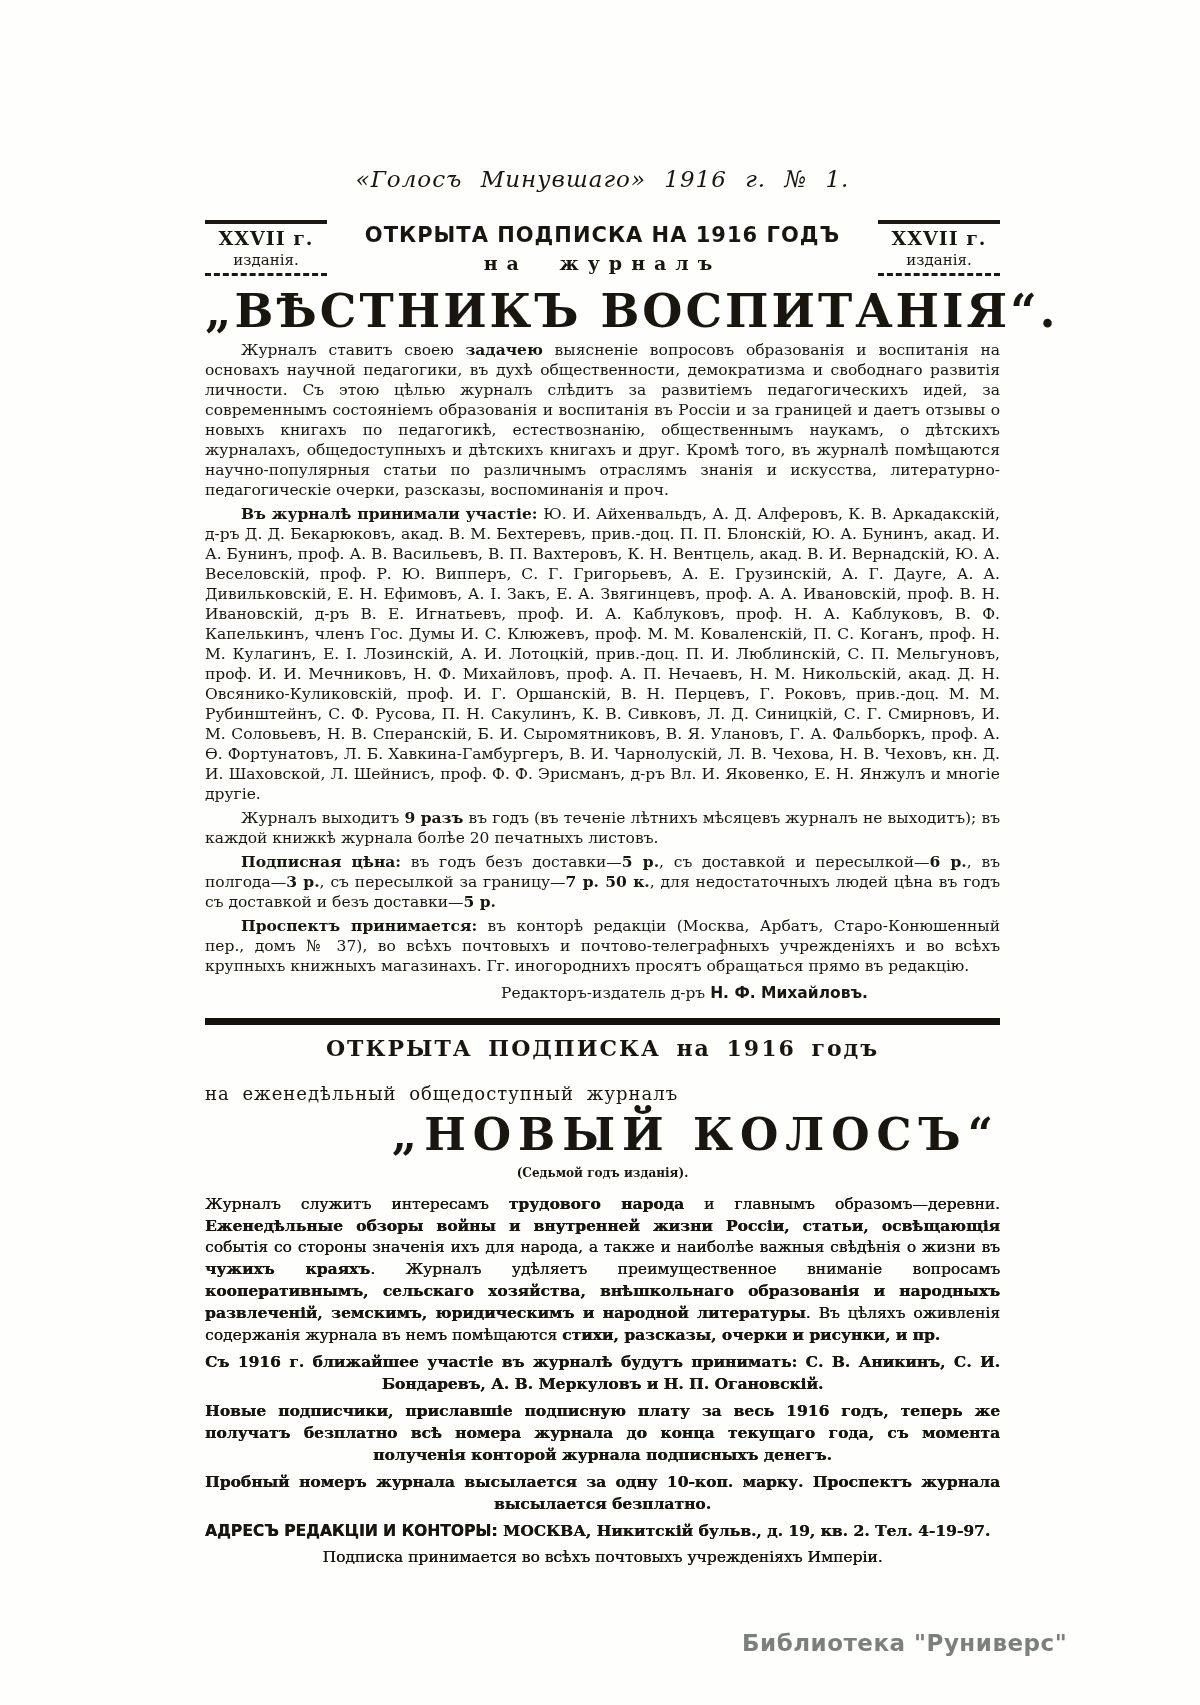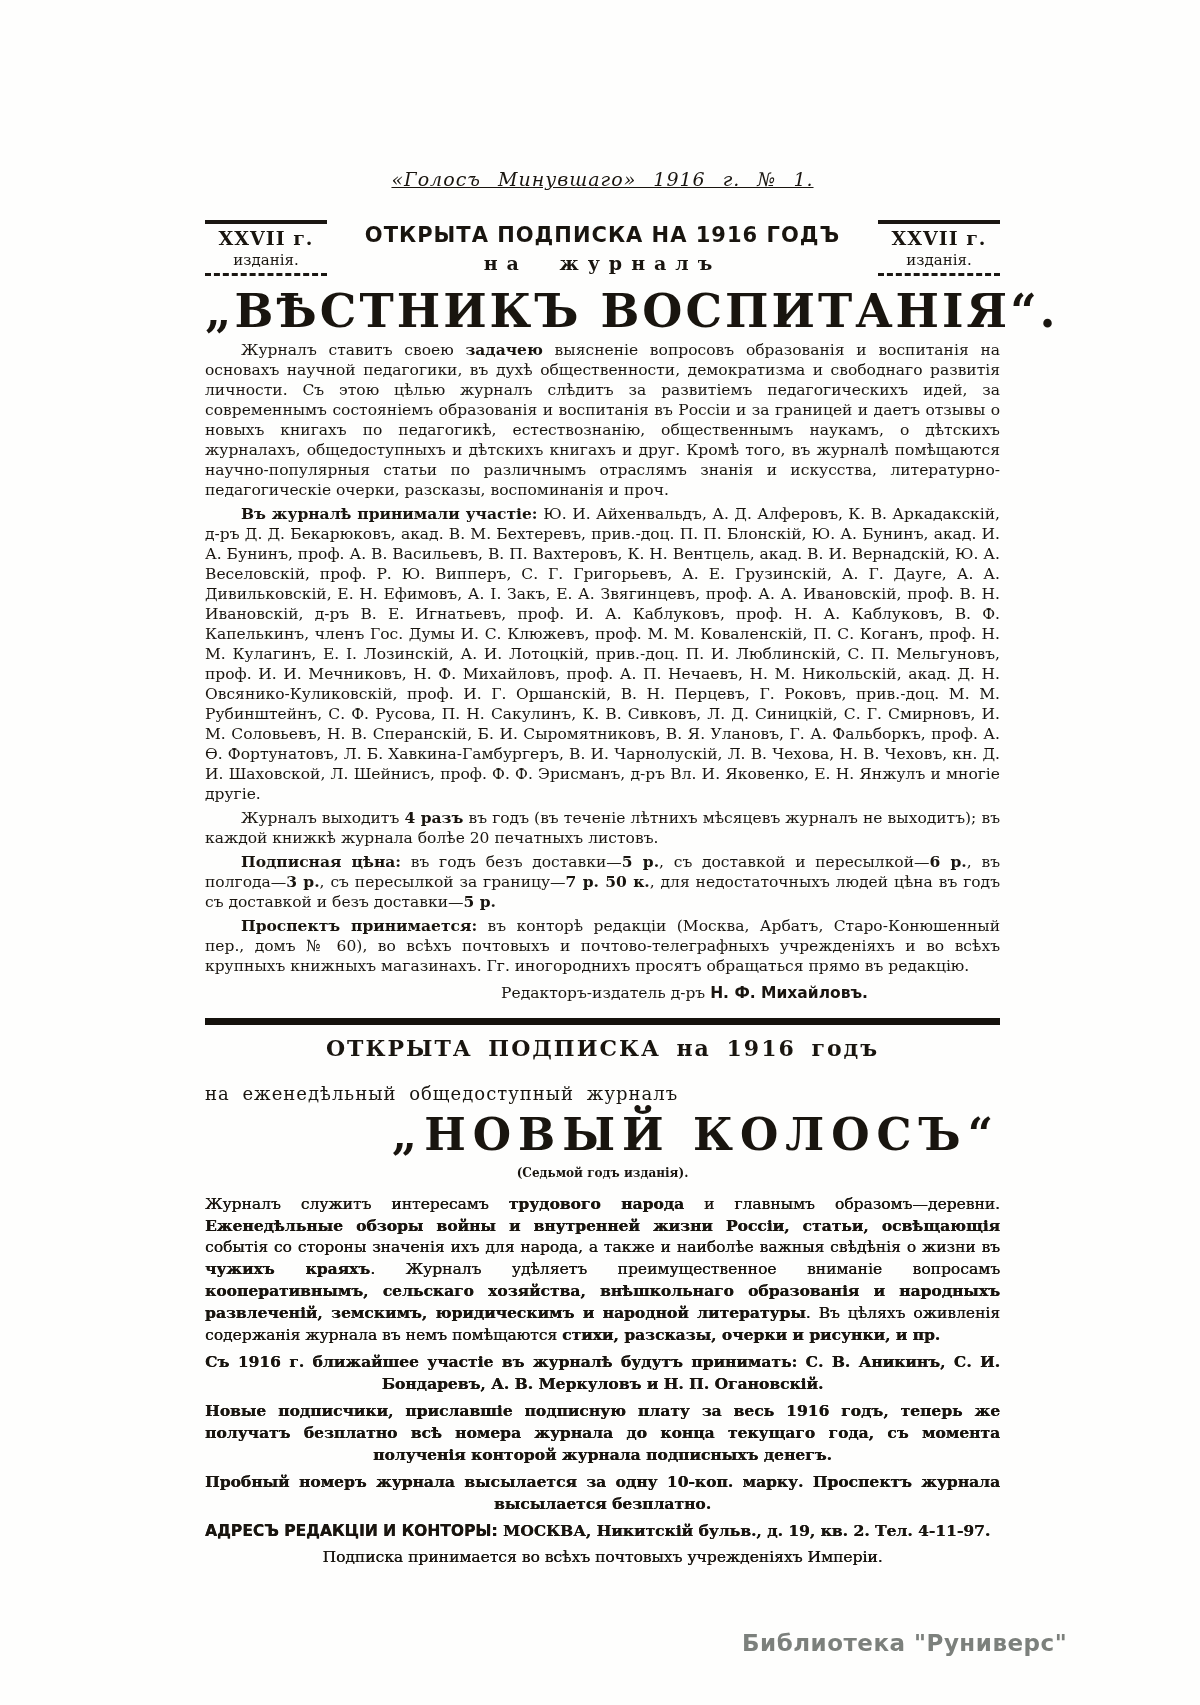--- a/index.html
+++ b/index.html
@@ -11,25 +11,24 @@
     font-family:"DejaVu Serif",serif;
     box-sizing:border-box;
     padding:0 200px 0 205px;
     overflow:hidden;
   }
   
   .running-head{
     margin-top:164px;
     text-align:center;
     font-style:italic;
-    font-size:19px;
+    font-size:23px;
     line-height:30px;
     letter-spacing:1px;
     word-spacing:10px;
-    text-decoration:underline;
   }
   
   .head-row{display:flex;justify-content:space-between;align-items:flex-start;margin-top:26px;}
   .edition-box{
     width:122px;text-align:center;
     border-top:4px solid #1b1712;
     border-bottom:3px dashed #1b1712;
     padding:2px 0 3px;
   }
   .edition-box .l1{font-weight:bold;font-size:19px;line-height:24px;letter-spacing:1px;}
@@ -96,38 +95,38 @@
       <div class="edition-box">
         <div class="l1">XXVII г.</div>
         <div class="l2">изданія.</div>
       </div>
     </div>
 
     <h1 class="title1">„ВѢСТНИКЪ ВОСПИТАНІЯ“.</h1>
 
     <p class="body indent"><span>Журналъ ставитъ своею </span><span class="b">задачею</span><span> выясненіе вопросовъ образованія и воспитанія на основахъ научной педагогики, въ духѣ общественности, демократизма и свободнаго развитія личности. Съ этою цѣлью журналъ слѣдитъ за развитіемъ педагогическихъ идей, за современнымъ состояніемъ образованія и воспитанія въ Россіи и за границей и даетъ отзывы о новыхъ книгахъ по педагогикѣ, естествознанію, общественнымъ наукамъ, о дѣтскихъ журналахъ, общедоступныхъ и дѣтскихъ книгахъ и друг. Кромѣ того, въ журналѣ помѣщаются научно-популярныя статьи по различнымъ отраслямъ знанія и искусства, литературно-педагогическіе очерки, разсказы, воспоминанія и проч.</span></p>
     <p class="body indent"><span class="b">Въ журналѣ принимали участіе: </span><span>Ю. И. Айхенвальдъ, А. Д. Алферовъ, К. В. Аркадакскій, д-ръ Д. Д. Бекарюковъ, акад. В. М. Бехтеревъ, прив.-доц. П. П. Блонскій, Ю. А. Бунинъ, акад. И. А. Бунинъ, проф. А. В. Васильевъ, В. П. Вахтеровъ, К. Н. Вентцель, акад. В. И. Вернадскій, Ю. А. Веселовскій, проф. Р. Ю. Випперъ, С. Г. Григорьевъ, А. Е. Грузинскій, А. Г. Дауге, А. А. Дивильковскій, Е. Н. Ефимовъ, А. І. Закъ, Е. А. Звягинцевъ, проф. А. А. Ивановскій, проф. В. Н. Ивановскій, д-ръ В. Е. Игнатьевъ, проф. И. А. Каблуковъ, проф. Н. А. Каблуковъ, В. Ф. Капелькинъ, членъ Гос. Думы И. С. Клюжевъ, проф. М. М. Коваленскій, П. С. Коганъ, проф. Н. М. Кулагинъ, Е. І. Лозинскій, А. И. Лотоцкій, прив.-доц. П. И. Люблинскій, С. П. Мельгуновъ, проф. И. И. Мечниковъ, Н. Ф. Михайловъ, проф. А. П. Нечаевъ, Н. М. Никольскій, акад. Д. Н. Овсянико-Куликовскій, проф. И. Г. Оршанскій, В. Н. Перцевъ, Г. Роковъ, прив.-доц. М. М. Рубинштейнъ, С. Ф. Русова, П. Н. Сакулинъ, К. В. Сивковъ, Л. Д. Синицкій, С. Г. Смирновъ, И. М. Соловьевъ, Н. В. Сперанскій, Б. И. Сыромятниковъ, В. Я. Улановъ, Г. А. Фальборкъ, проф. А. Ѳ. Фортунатовъ, Л. Б. Хавкина-Гамбургеръ, В. И. Чарнолускій, Л. В. Чехова, Н. В. Чеховъ, кн. Д. И. Шаховской, Л. Шейнисъ, проф. Ф. Ф. Эрисманъ, д-ръ Вл. И. Яковенко, Е. Н. Янжулъ и многіе другіе.</span></p>
-    <p class="body indent"><span>Журналъ выходитъ </span><span class="b">4 разъ</span><span> въ годъ (въ теченіе лѣтнихъ мѣсяцевъ журналъ не выходитъ); въ каждой книжкѣ журнала болѣе 20 печатныхъ листовъ.</span></p>
+    <p class="body indent"><span>Журналъ выходитъ </span><span class="b">9 разъ</span><span> въ годъ (въ теченіе лѣтнихъ мѣсяцевъ журналъ не выходитъ); въ каждой книжкѣ журнала болѣе 20 печатныхъ листовъ.</span></p>
     <p class="body indent"><span class="b">Подписная цѣна:</span><span> въ годъ безъ доставки—</span><span class="b">5 р.</span><span>, съ доставкой и пересылкой—</span><span class="b">6 р.</span><span>, въ полгода—</span><span class="b">3 р.</span><span>, съ пересылкой за границу—</span><span class="b">7 р. 50 к.</span><span>, для недостаточныхъ людей цѣна въ годъ съ доставкой и безъ доставки—</span><span class="b">5 р.</span></p>
-    <p class="body indent"><span class="b">Проспектъ принимается:</span><span> въ конторѣ редакціи (Москва, Арбатъ, Старо-Конюшенный пер., домъ № 60), во всѣхъ почтовыхъ и почтово-телеграфныхъ учрежденіяхъ и во всѣхъ крупныхъ книжныхъ магазинахъ. Гг. иногороднихъ просятъ обращаться прямо въ редакцію.</span></p>
+    <p class="body indent"><span class="b">Проспектъ принимается:</span><span> въ конторѣ редакціи (Москва, Арбатъ, Старо-Конюшенный пер., домъ № 37), во всѣхъ почтовыхъ и почтово-телеграфныхъ учрежденіяхъ и во всѣхъ крупныхъ книжныхъ магазинахъ. Гг. иногороднихъ просятъ обращаться прямо въ редакцію.</span></p>
     <p class="editor-line"><span>Редакторъ-издатель д-ръ </span><span class="s">Н. Ф. Михайловъ.</span></p>
   </section>
 
   <div class="thick-rule"></div>
 
   <section class="ad2">
     <div class="ad2-open1">ОТКРЫТА ПОДПИСКА на 1916 годъ</div>
     <div class="ad2-open2">на еженедѣльный общедоступный журналъ</div>
     <h1 class="title2">„НОВЫЙ КОЛОСЪ“</h1>
     <div class="year-note">(Седьмой годъ изданія).</div>
 
     <p class="justify" style="margin-top:10px;"><span>Журналъ служитъ интересамъ </span><span class="b">трудового народа</span><span> и главнымъ образомъ—деревни. </span><span class="b">Еженедѣльные обзоры войны и внутренней жизни Россіи, статьи, освѣщающія</span><span> событія со стороны значенія ихъ для народа, а также и наиболѣе важныя свѣдѣнія о жизни въ </span><span class="b">чужихъ краяхъ</span><span>. Журналъ удѣляетъ преимущественное вниманіе вопросамъ </span><span class="b">кооперативнымъ, сельскаго хозяйства, внѣшкольнаго образованія и народныхъ развлеченій, земскимъ, юридическимъ и народной литературы</span><span>. Въ цѣляхъ оживленія содержанія журнала въ немъ помѣщаются </span><span class="b">стихи, разсказы, очерки и рисунки, и пр.</span></p>
     <p class="center-last"><span class="b">Съ 1916 г. ближайшее участіе въ журналѣ будутъ принимать: </span><span class="b">С. В. Аникинъ, С. И. Бондаревъ, А. В. Меркуловъ и Н. П. Огановскій.</span></p>
     <p class="center-last"><span class="b">Новые подписчики, приславшіе подписную плату за весь 1916 годъ, теперь же получатъ безплатно всѣ номера журнала до конца текущаго года, съ момента полученія конторой журнала подписныхъ денегъ.</span></p>
     <p class="center-last"><span class="b">Пробный номеръ журнала высылается за одну 10-коп. марку. Проспектъ журнала высылается безплатно.</span></p>
-    <p class="justify"><span class="s">АДРЕСЪ РЕДАКЦІИ И КОНТОРЫ:</span><span class="b"> МОСКВА, Никитскій бульв., д. 19, кв. 2. Тел. 4-11-97.</span></p>
+    <p class="justify"><span class="s">АДРЕСЪ РЕДАКЦІИ И КОНТОРЫ:</span><span class="b"> МОСКВА, Никитскій бульв., д. 19, кв. 2. Тел. 4-19-97.</span></p>
     <p class="centered">Подписка принимается во всѣхъ почтовыхъ учрежденіяхъ Имперіи.</p>
 
   </section>
 
   <div class="watermark">Библиотека "Руниверс"</div>
 
 </div>
 
 </body></html>

